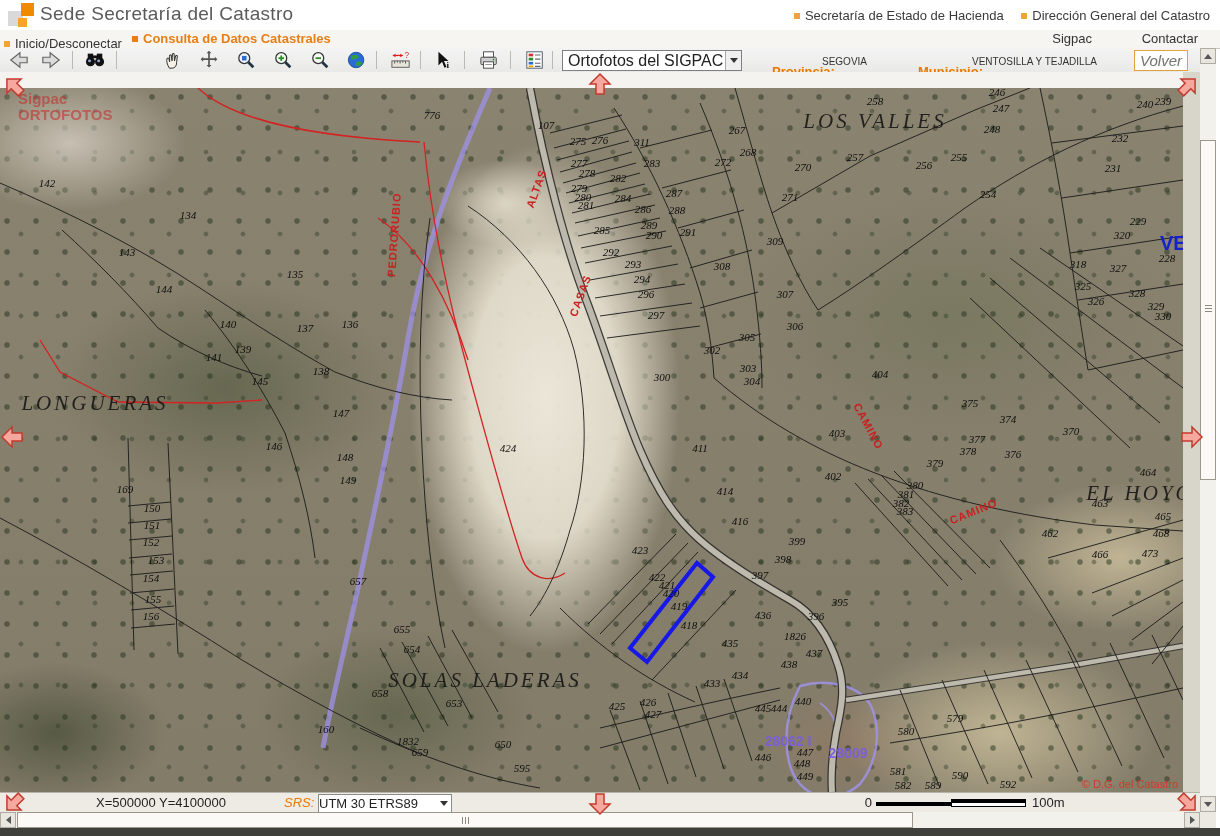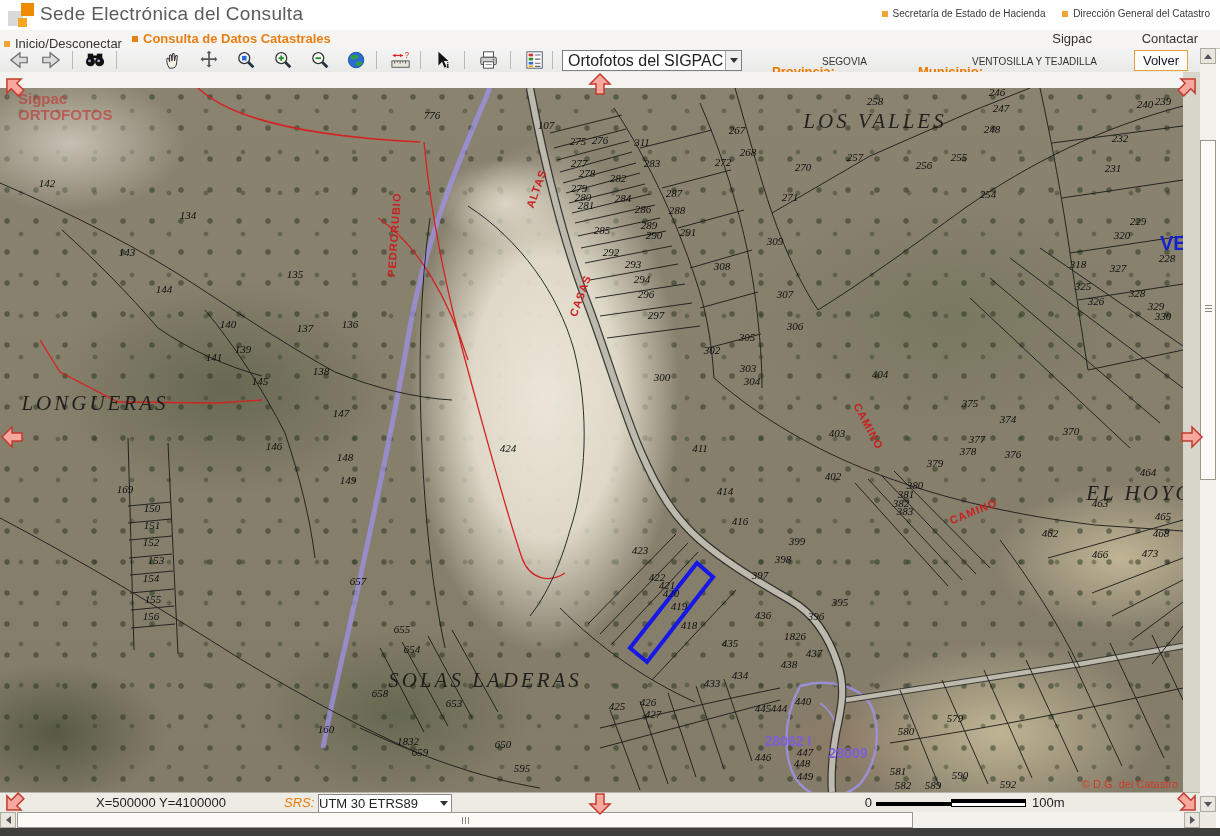--- a/index.html
+++ b/index.html
@@ -5,39 +5,39 @@
   html,body{margin:0;padding:0;background:#555;}
   #app{position:relative;width:1220px;height:836px;background:#fff;overflow:hidden;
        font-family:"Liberation Sans",sans-serif;-webkit-font-smoothing:antialiased;}
   
   #hdr{position:absolute;left:0;top:0;width:1220px;height:30px;background:#fff;}
   #logo{position:absolute;left:8px;top:3px;width:26px;height:24px;}
   #logo .sq1{position:absolute;left:0;top:8px;width:15px;height:15px;background:#d9d9d9;}
   #logo .sq2{position:absolute;left:13px;top:0;width:13px;height:13px;background:#f08a00;}
   #logo .sq3{position:absolute;left:10px;top:15px;width:9px;height:9px;background:#f5a623;}
   #hdr-title{position:absolute;left:40px;top:3px;font-size:19px;color:#5b5b5b;letter-spacing:.3px;}
-  .hdr-links{position:absolute;right:10px;top:8px;font-size:10px;color:#3a3a3a;}
+  .hdr-links{position:absolute;right:10px;top:8px;font-size:13px;color:#3a3a3a;}
   .blt{display:inline-block;width:6px;height:6px;background:#f0a435;margin:0 5px 1px 14px;vertical-align:middle;}
   
   #menubar{position:absolute;left:0;top:30px;width:1220px;height:18px;background:#f6f5f1;border-bottom:1px solid #c9c5ba;font-size:13px;}
   #mnu-home{position:absolute;left:4px;top:6px;color:#333;cursor:pointer;}
   #mnu-sec{position:absolute;left:132px;top:1px;color:#e87f16;font-weight:bold;cursor:pointer;}
   #mnu-help{position:absolute;right:128px;top:1px;color:#333;cursor:pointer;}
   #mnu-contact{position:absolute;right:22px;top:1px;color:#333;cursor:pointer;}
   
   #toolbar{position:absolute;left:0;top:48px;width:1200px;height:24px;background:linear-gradient(#f4f4f4,#e9e9e7);border-bottom:1px solid #cfcfcb;}
   .tbtn{position:absolute;top:1px;width:26px;height:22px;display:flex;align-items:center;justify-content:center;cursor:pointer;}
   .tsep{position:absolute;top:3px;width:1px;height:18px;background:#b9b9b5;}
   .combo{position:absolute;top:2px;height:19px;background:#fff;border:1px solid #7f7f7f;font-size:16px;color:#222;display:flex;align-items:center;cursor:pointer;}
   .combo .ctext{flex:1;padding-left:5px;white-space:nowrap;overflow:hidden;}
   .combo .carr{width:15px;height:100%;display:flex;align-items:center;justify-content:center;border-left:1px solid #aaa;background:#efefef;}
   .tri{width:0;height:0;border-left:4px solid transparent;border-right:4px solid transparent;border-top:5px solid #333;}
   .tb-lab{position:absolute;top:16px;font-size:13px;font-weight:bold;color:#e87a00;margin-left:20px;}
   .tb-val{position:absolute;top:8px;font-size:10px;color:#333;}
-  #btn-volver{position:absolute;left:1134px;top:2px;width:52px;height:19px;background:#fdfdfc;border:1px solid #e3a23c;color:#0f172a;font-size:13px;display:flex;align-items:center;justify-content:center;cursor:pointer;}
+  #btn-volver{position:absolute;left:1134px;top:2px;width:52px;height:19px;background:#fdfdfc;border:1px solid #e3a23c;color:#737373;font-size:15px;display:flex;align-items:center;justify-content:center;cursor:pointer;font-style:italic;}
   
   #topstrip{position:absolute;left:0;top:72px;width:1183px;height:16px;background:#f4f3ef;}
   #map{position:absolute;left:0;top:88px;width:1183px;height:704px;overflow:hidden;cursor:crosshair;
     background-image:
       radial-gradient(ellipse 135px 255px at 545px 310px, rgba(238,233,219,.97) 0%, rgba(232,226,210,.9) 55%, rgba(230,224,207,0) 100%),
       radial-gradient(ellipse 95px 60px at 505px 115px, rgba(224,218,202,.85), rgba(224,218,202,0) 72%),
       radial-gradient(ellipse 160px 95px at 70px 55px, rgba(213,207,195,.8), rgba(213,207,195,0) 72%),
       radial-gradient(circle at 7px 9px, rgba(36,50,28,.5) 2.2px, transparent 3.4px),
       radial-gradient(circle at 21px 23px, rgba(46,60,36,.42) 1.8px, transparent 2.9px),
       radial-gradient(ellipse 210px 125px at 1000px 645px, rgba(198,186,152,.9), rgba(198,186,152,0) 75%),
@@ -93,21 +93,21 @@
 </head>
 <body>
 <div id="app">
 
 <div id="hdr">
   <div id="logo">
     <div class="sq1"></div>
         <div class="sq2"></div>
         <div class="sq3"></div>
   </div>
-  <div id="hdr-title">Sede Electrónica del Consulta</div>
+  <div id="hdr-title">Sede Secretaría del Catastro</div>
   <div class="hdr-links">
     <span class="blt"></span><span>Secretaría de Estado de Hacienda</span>
     <span class="blt"></span><span>Dirección General del Catastro</span>
   </div>
 </div>
 
 <div id="menubar">
   <span id="mnu-home"><span class="blt" style="margin-left:0"></span><span>Inicio/Desconectar</span></span>
   <span id="mnu-sec"><span class="blt" style="margin-left:0;background:#e87f16"></span><span>Consulta de Datos Catastrales</span></span>
   <span id="mnu-help">Sigpac</span>

